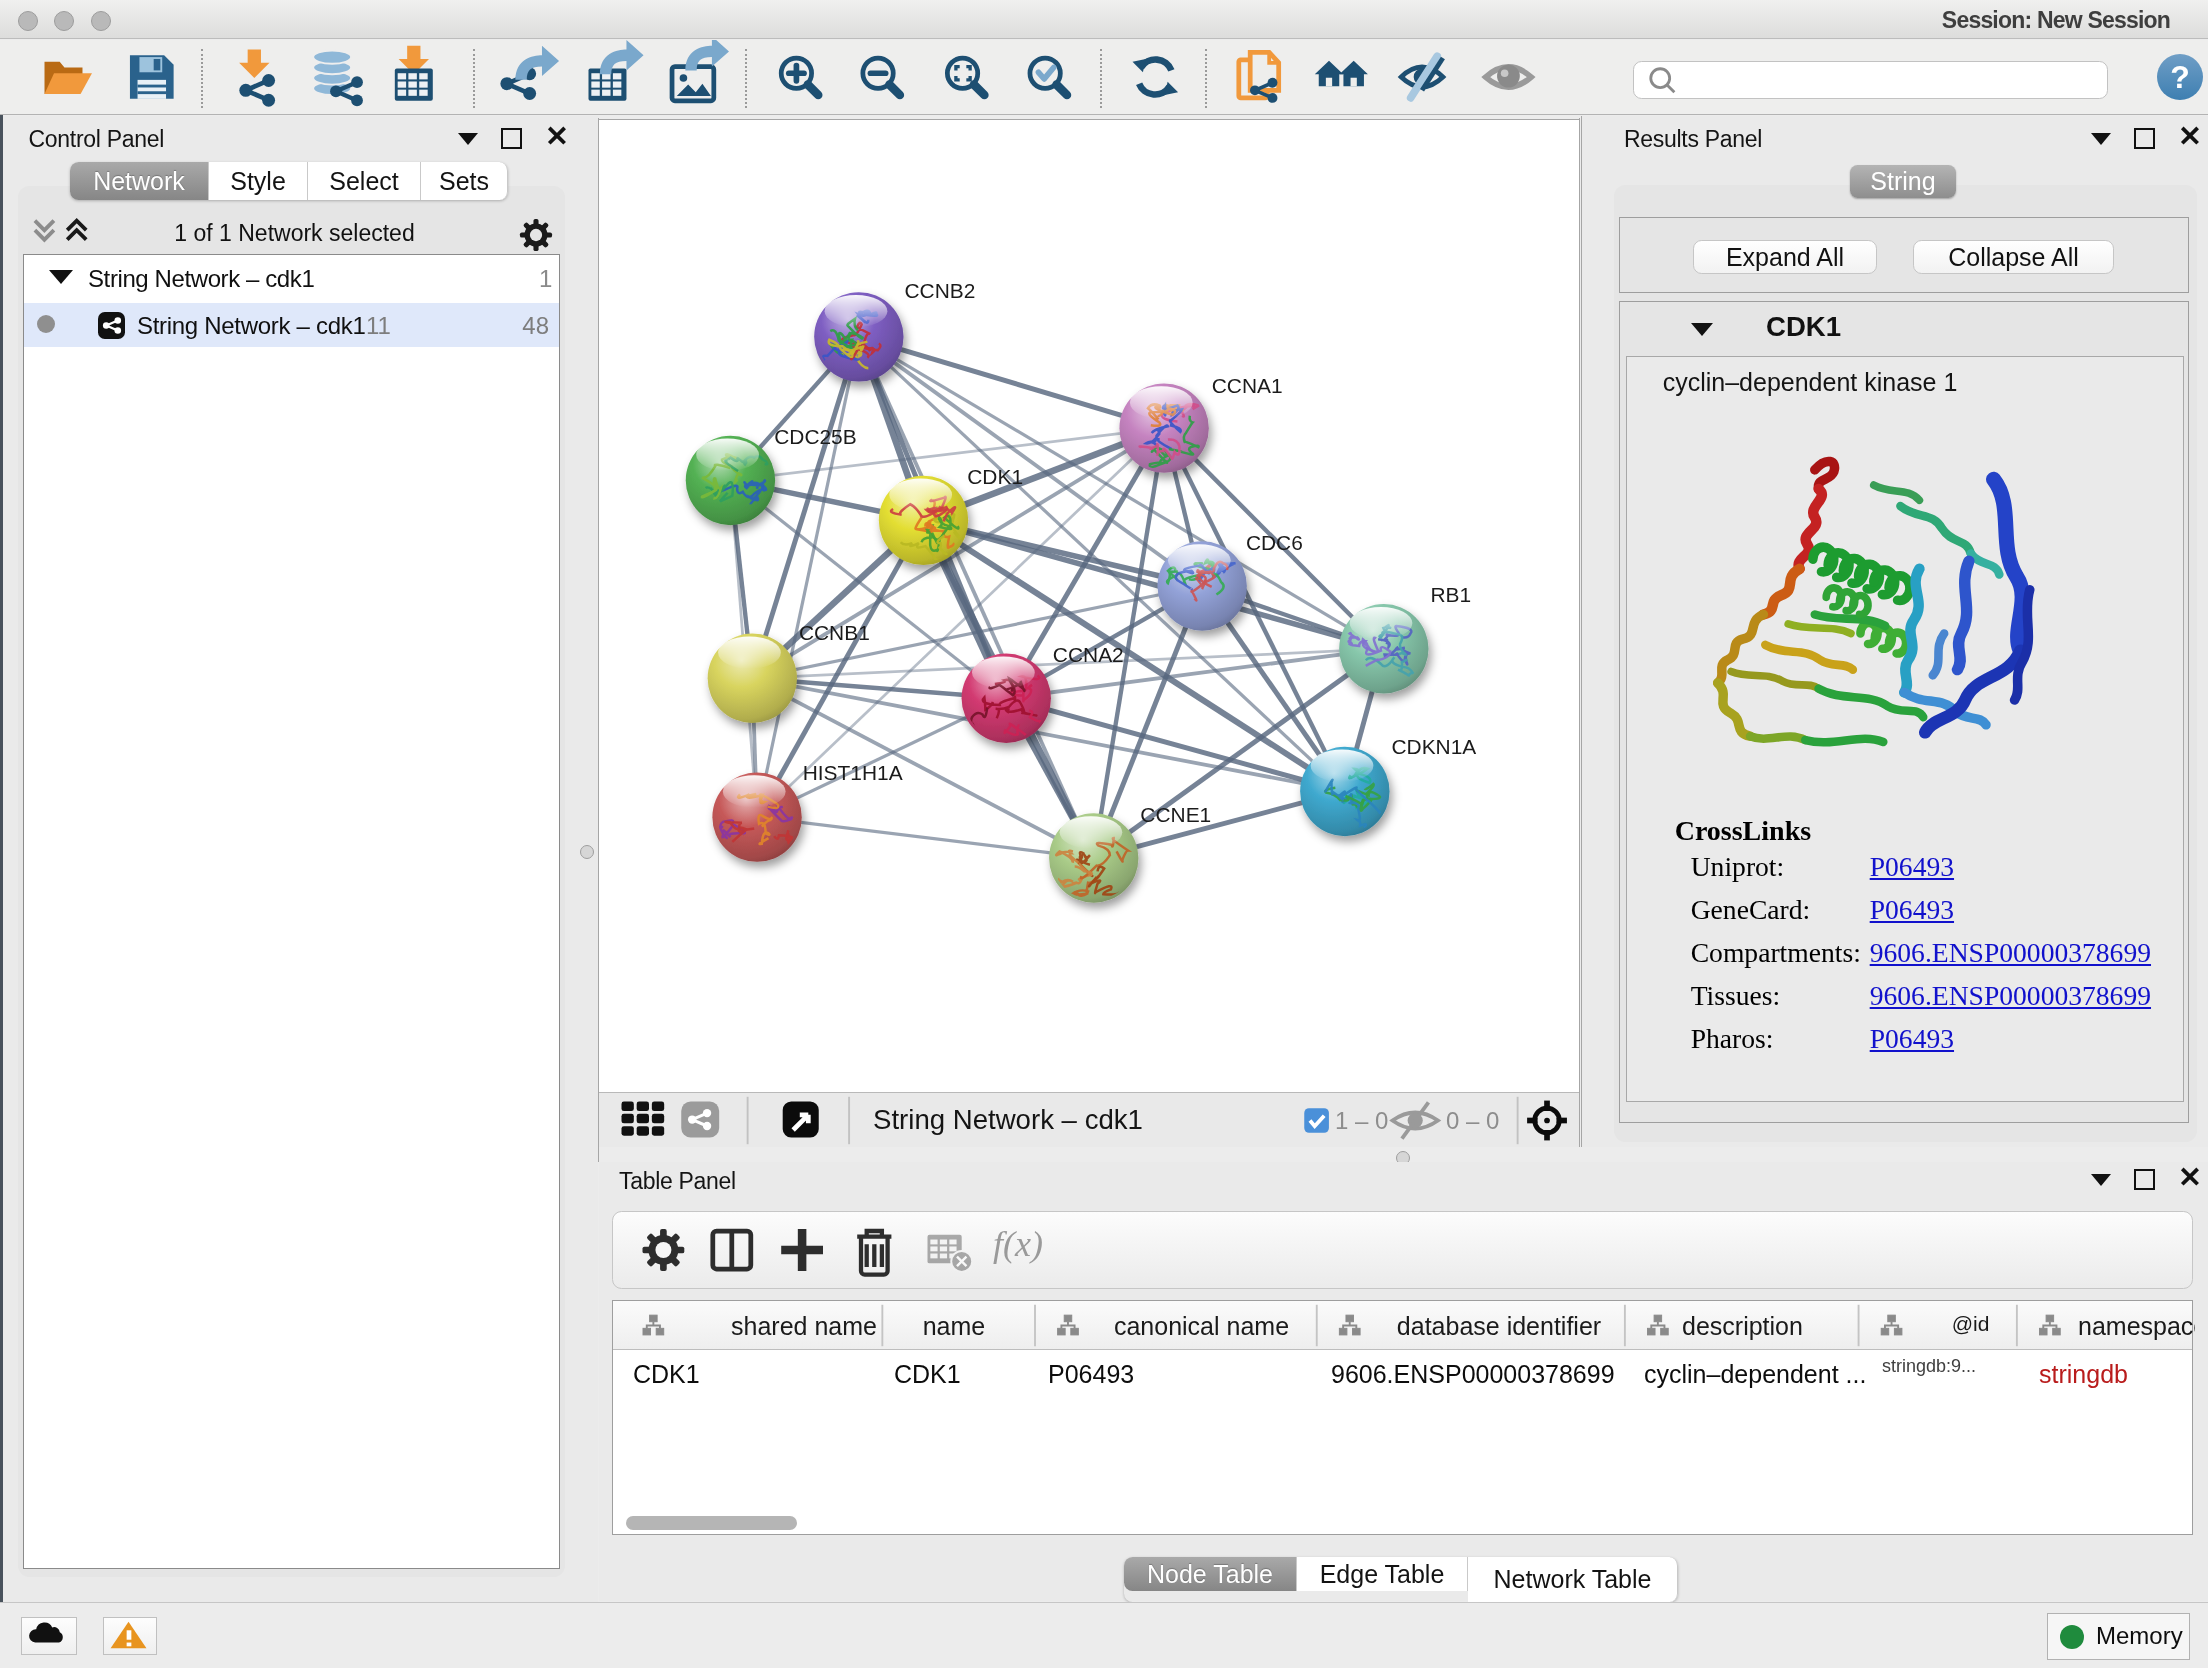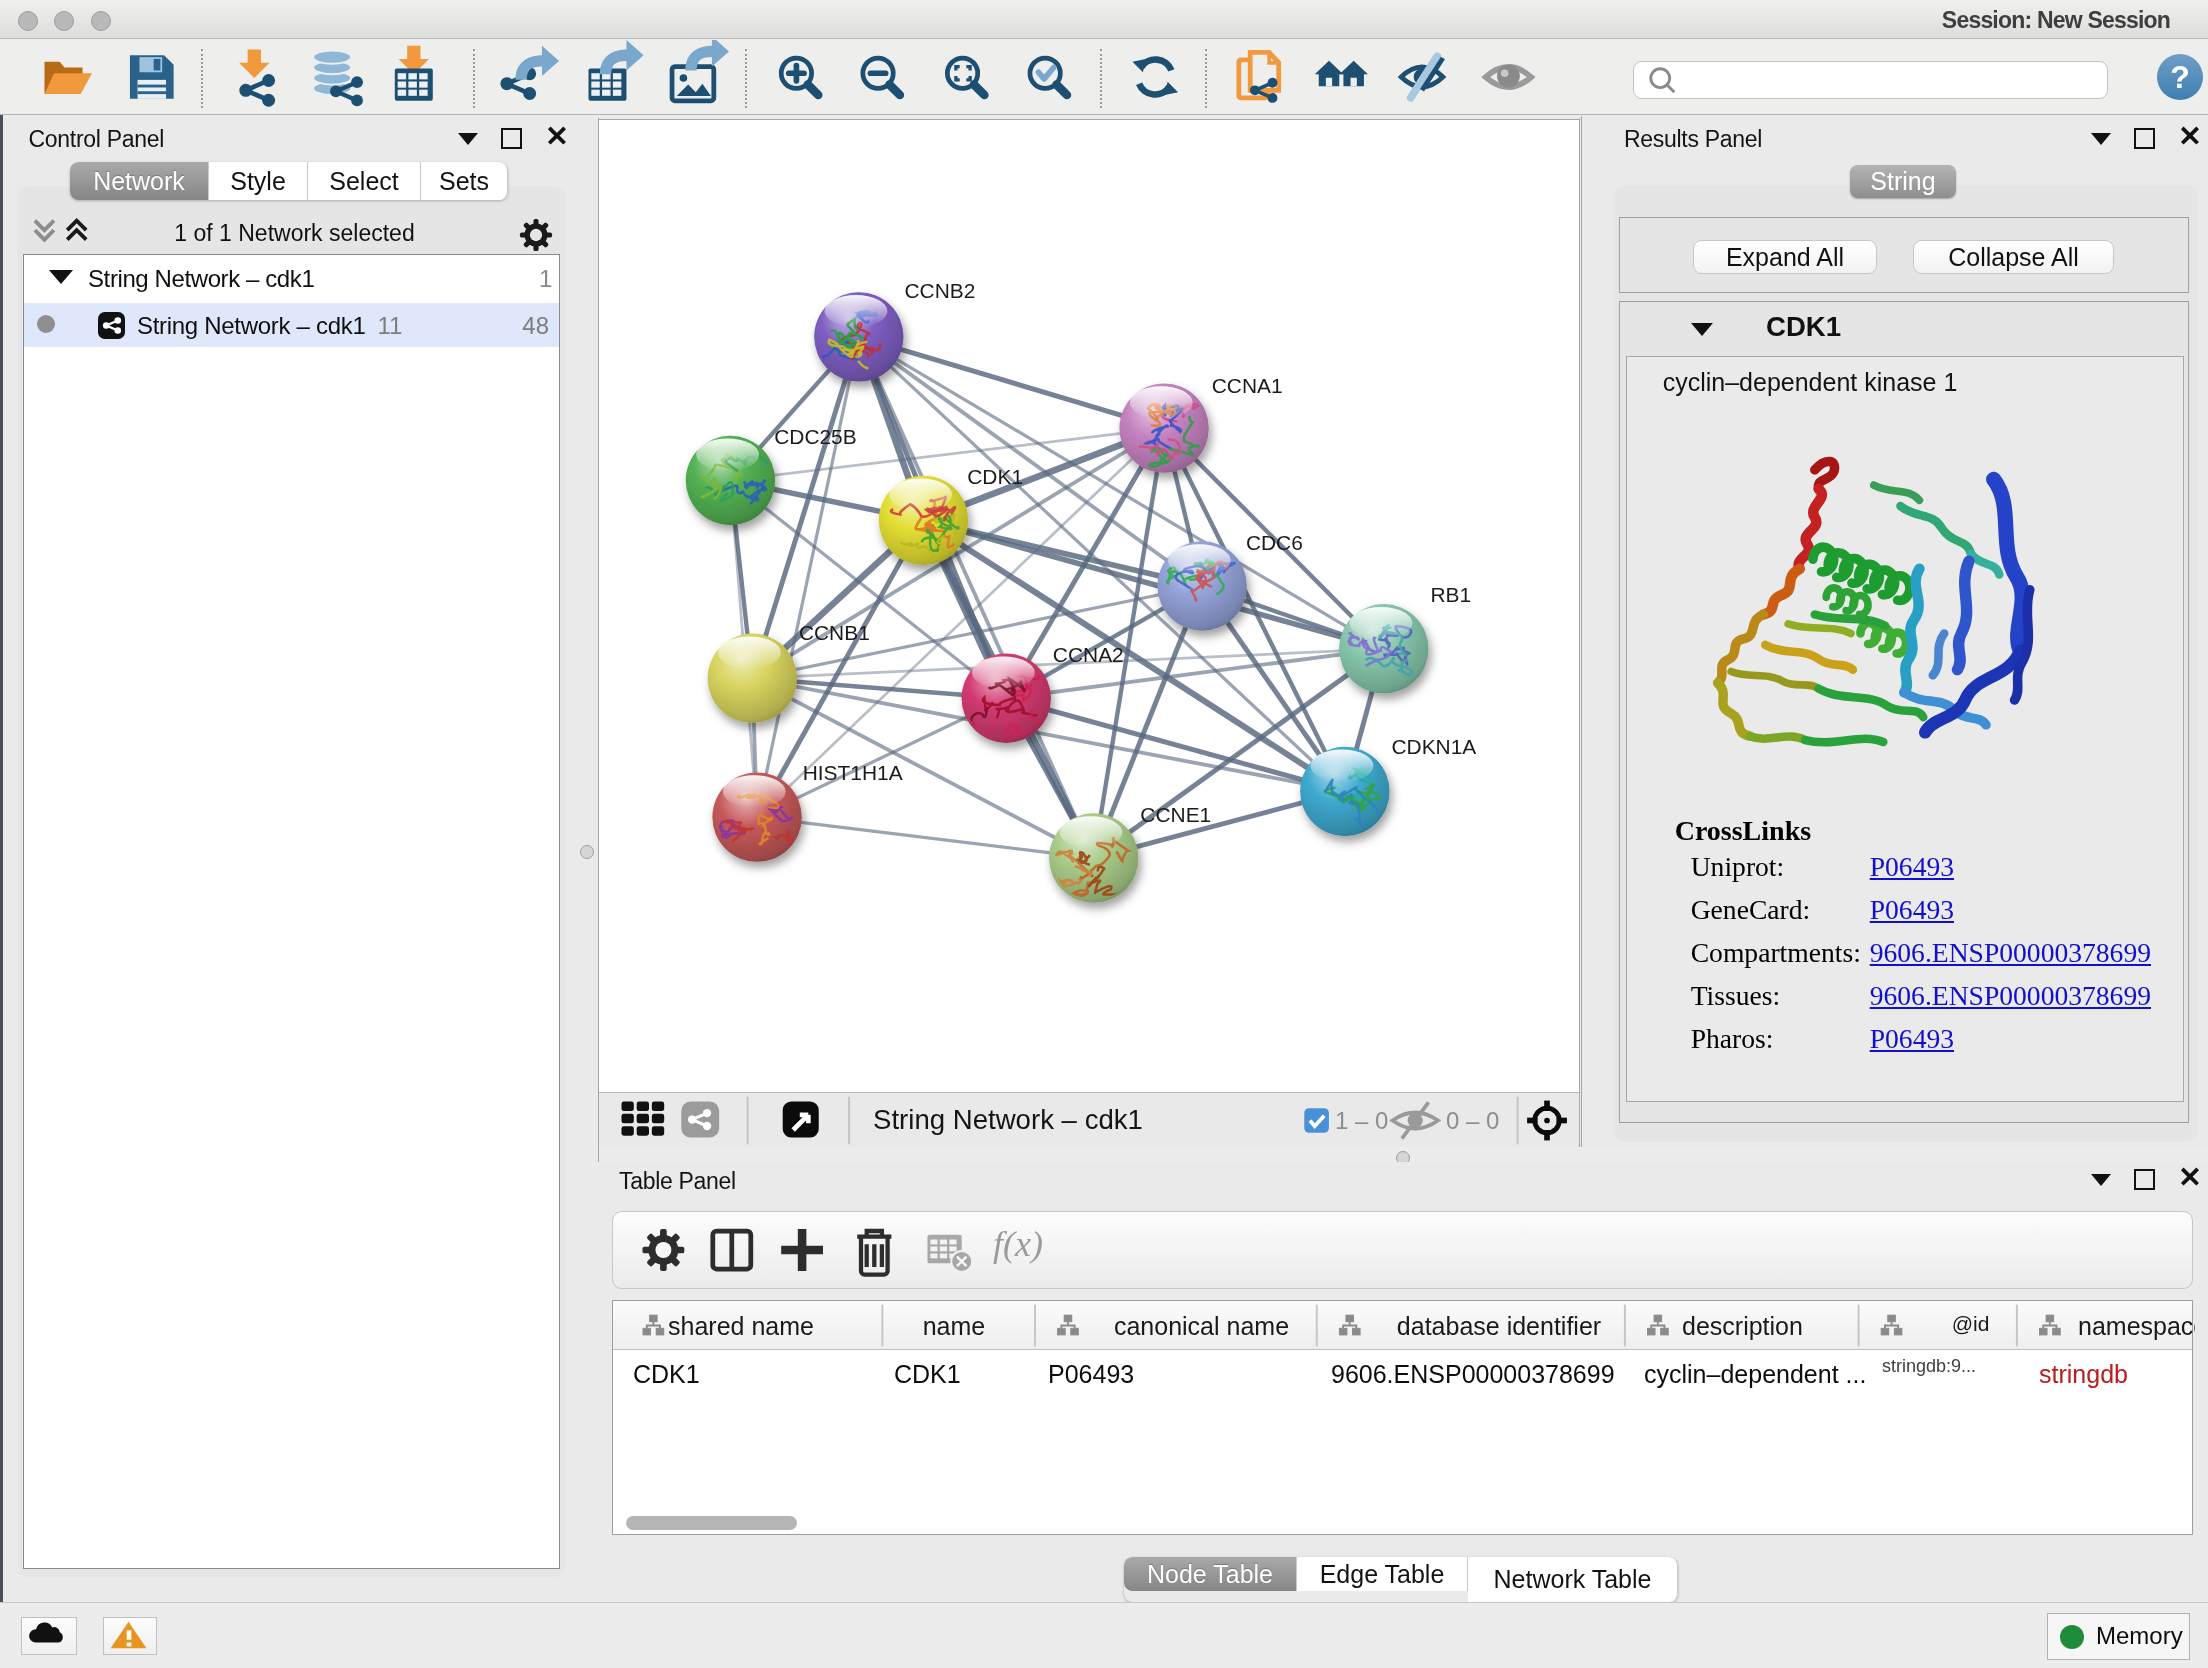--- a/index.html
+++ b/index.html
@@ -216,21 +216,21 @@
         <rect width="28" height="28" rx="7" fill="#111"></rect>
         <g stroke="#fff" stroke-width="2.5">
           <line x1="8.5" y1="14" x2="20.525" y2="8.8"></line>
           <line x1="8.5" y1="14" x2="20.525" y2="19.2"></line>
         </g>
         <circle cx="8.5" cy="14" r="3.4" fill="#fff"></circle>
         <circle cx="20.525" cy="8.8" r="3.4" fill="#fff"></circle>
         <circle cx="20.525" cy="19.2" r="3.4" fill="#fff"></circle>
       </svg>
       <div style="position:absolute;left:113px;top:8.6px;letter-spacing:-0.3px">String Network – cdk1</div>
-      <div style="position:absolute;left:342px;top:8.6px;width:48px;text-align:center;color:#7d7d7d">11</div>
+      <div style="position:absolute;left:342px;top:8.6px;width:48px;text-align:left;color:#7d7d7d">11</div>
       <div style="position:absolute;left:477px;top:8.6px;width:48px;text-align:right;color:#7d7d7d">48</div>
     </div>
   </div>
 <div class="abs" style="left:599px;top:119px;width:980px;height:973px;background:#fff;border-top:1px solid #a6a6a6">
     <svg width="980" height="972" viewBox="0 0 1030 1022" style="position:absolute;left:0;top:0" font-family="Liberation Sans, sans-serif">&gt;<defs>
         <filter id="nsh" x="-40%" y="-40%" width="200%" height="200%">
           <feDropShadow dx="3" dy="6" stdDeviation="5" flood-color="#000" flood-opacity="0.38"></feDropShadow>
         </filter>
         <radialGradient id="ng1" cx="38%" cy="30%" r="80%">
           <stop offset="0%" stop-color="#c4b6e3"></stop>
@@ -693,21 +693,21 @@
         <rect x="14" y="14" width="8" height="7"></rect>
         <path d="M11,7 v4 M4,14 v-3 h14 v3" fill="none" stroke-width="2"></path>
       </g>
       <g transform="translate(1506,15)" fill="#8a8a8a" stroke="#8a8a8a">
         <rect x="7" y="0" width="8" height="7"></rect>
         <rect x="0" y="14" width="8" height="7"></rect>
         <rect x="14" y="14" width="8" height="7"></rect>
         <path d="M11,7 v4 M4,14 v-3 h14 v3" fill="none" stroke-width="2"></path>
       </g>
     </svg>
-    <div style="position:absolute;left:55px;top:10.5px;width:209px;text-align:left;font-size:25px;color:#1a1a1a;overflow:hidden;white-space:nowrap">shared name</div>
+    <div style="position:absolute;left:55px;top:10.5px;width:209px;text-align:right;font-size:25px;color:#1a1a1a;overflow:hidden;white-space:nowrap">shared name</div>
     <div style="position:absolute;left:264px;top:10.5px;width:154px;text-align:center;font-size:25px;color:#1a1a1a;overflow:hidden;white-space:nowrap">name</div>
     <div style="position:absolute;left:474px;top:10.5px;width:229px;text-align:center;font-size:25px;color:#1a1a1a;overflow:hidden;white-space:nowrap">canonical name</div>
     <div style="position:absolute;left:758px;top:10.5px;width:256px;text-align:center;font-size:25px;color:#1a1a1a;overflow:hidden;white-space:nowrap">database identifier</div>
     <div style="position:absolute;left:1069px;top:10.5px;width:181px;text-align:left;font-size:25px;color:#1a1a1a;overflow:hidden;white-space:nowrap">description</div>
     <div style="position:absolute;left:1305px;top:10.5px;width:105px;text-align:center;font-size:21px;color:#1a1a1a;overflow:hidden;white-space:nowrap">@id</div>
     <div style="position:absolute;left:1465px;top:10.5px;width:117px;text-align:center;font-size:25px;color:#1a1a1a;overflow:hidden;white-space:nowrap">namespace</div>
     <div style="position:absolute;left:20px;top:59px;font-size:25px;color:#0d0d0d;white-space:nowrap">CDK1</div>
     <div style="position:absolute;left:281px;top:59px;font-size:25px;color:#0d0d0d;white-space:nowrap">CDK1</div>
     <div style="position:absolute;left:435px;top:59px;font-size:25px;color:#0d0d0d;white-space:nowrap">P06493</div>
     <div style="position:absolute;left:718px;top:59px;font-size:25px;color:#0d0d0d;white-space:nowrap">9606.ENSP00000378699</div>

